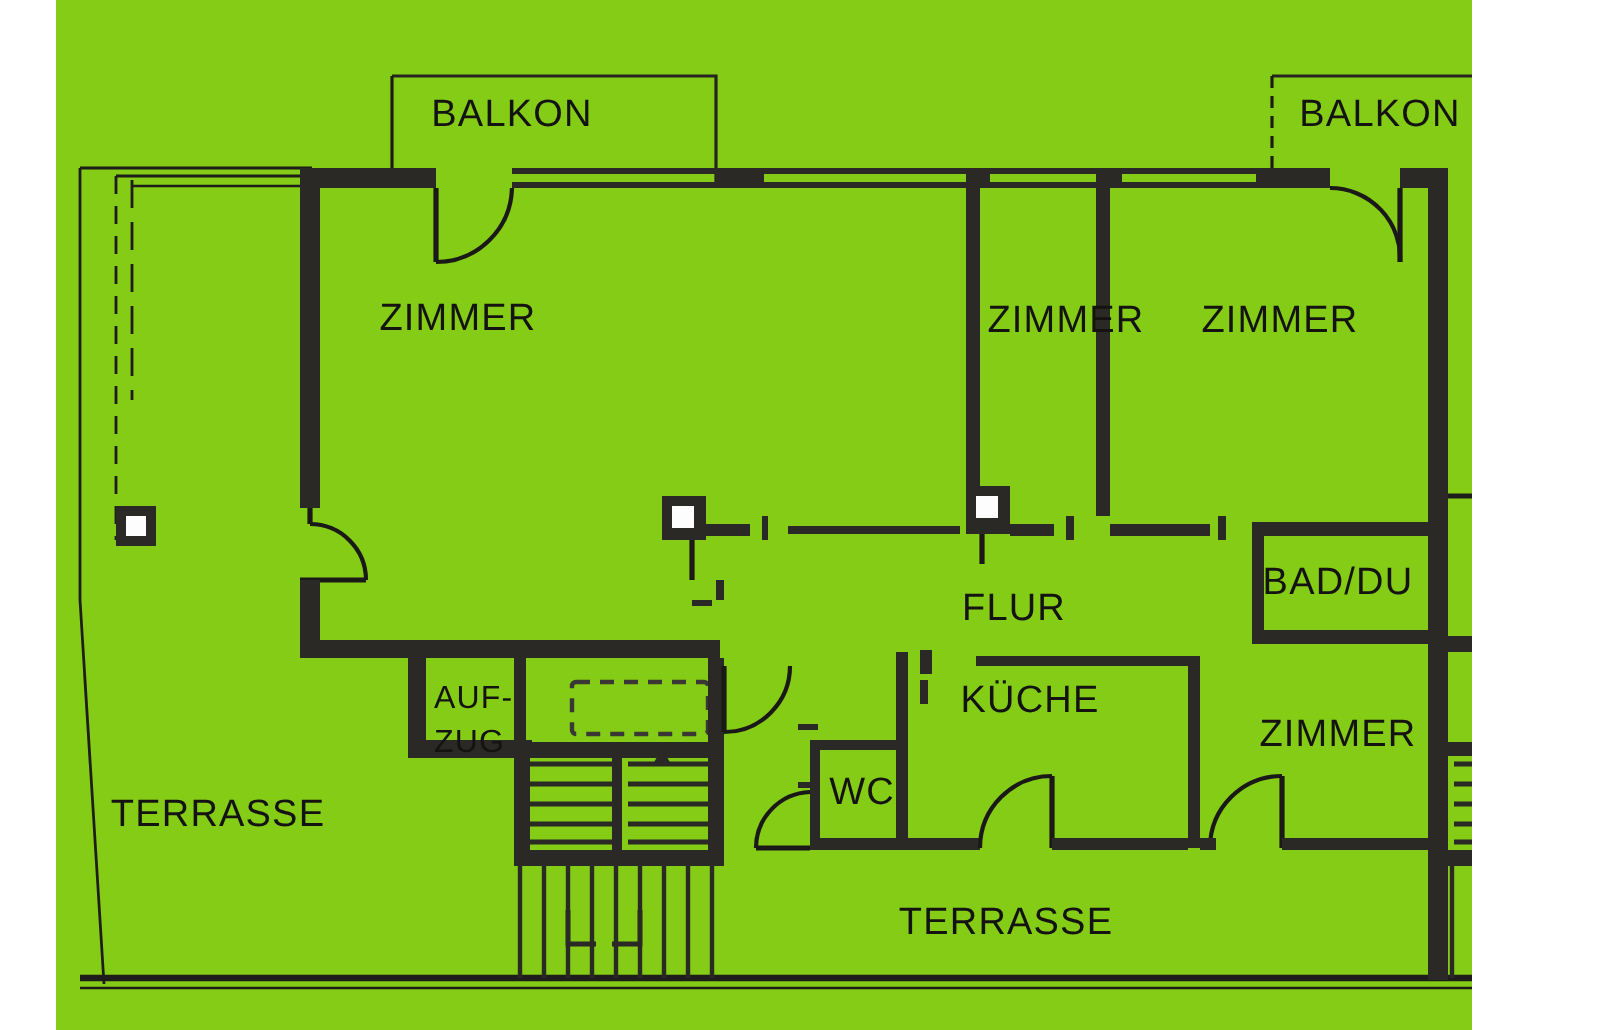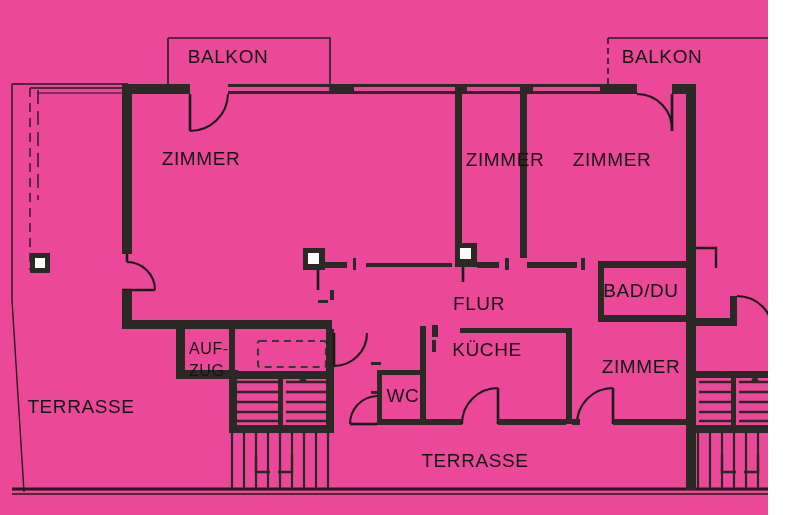--- a/index.html
+++ b/index.html
@@ -2,25 +2,26 @@
 <html><head>
 <meta charset="utf-8">
 <style>
   html, body {
     margin: 0;
     padding: 0;
     background: #ffffff;
   }
   #plan-root {
     position: relative;
-    width: 768px;
+    width: 708px;
     height: 515px;
-    background: #ec4899;
+    background: #84cc16;
     font-family: "Liberation Sans", sans-serif;
     overflow: hidden;
+    margin-left: 28px;
   }
   svg#floorplan {
     position: absolute;
     inset: 0;
     width: 800px;
     height: 515px;
     display: block;
   }
   .wall       { fill: #2b2926; }
   .thinline   { stroke: #1f1d1b; fill: none; }

